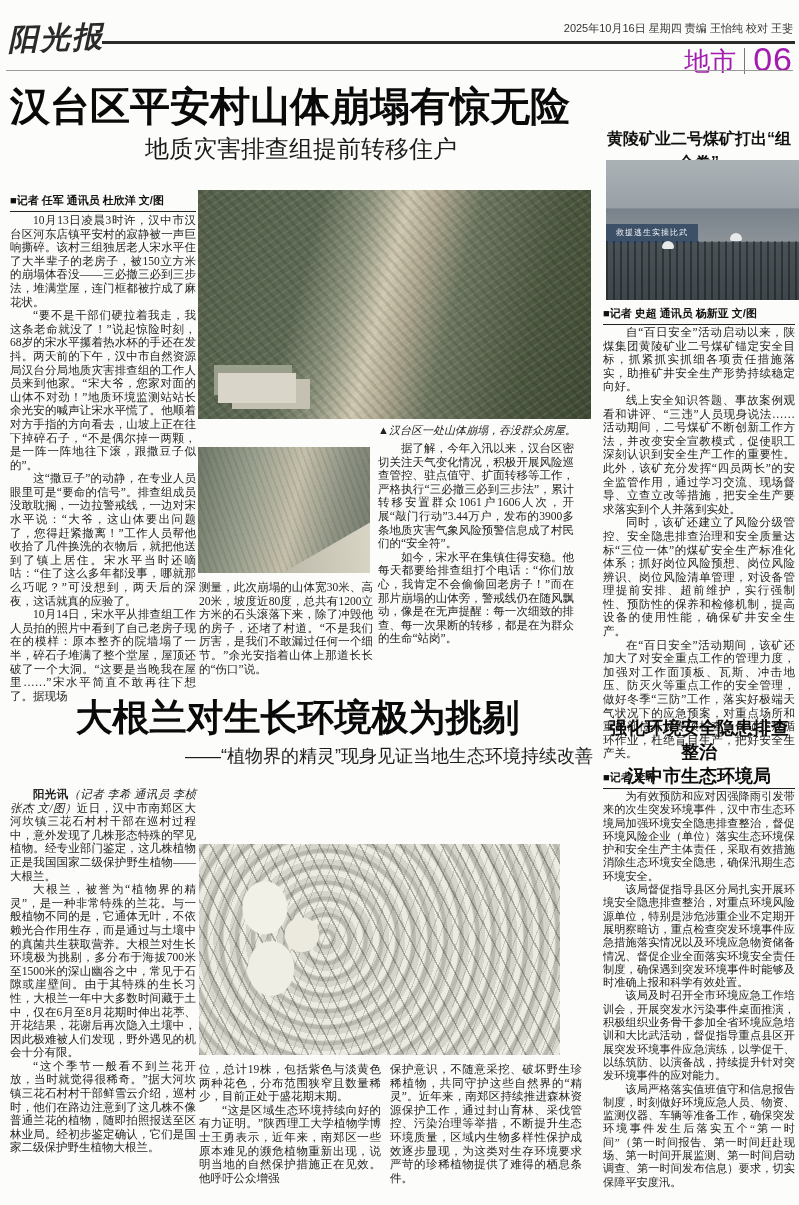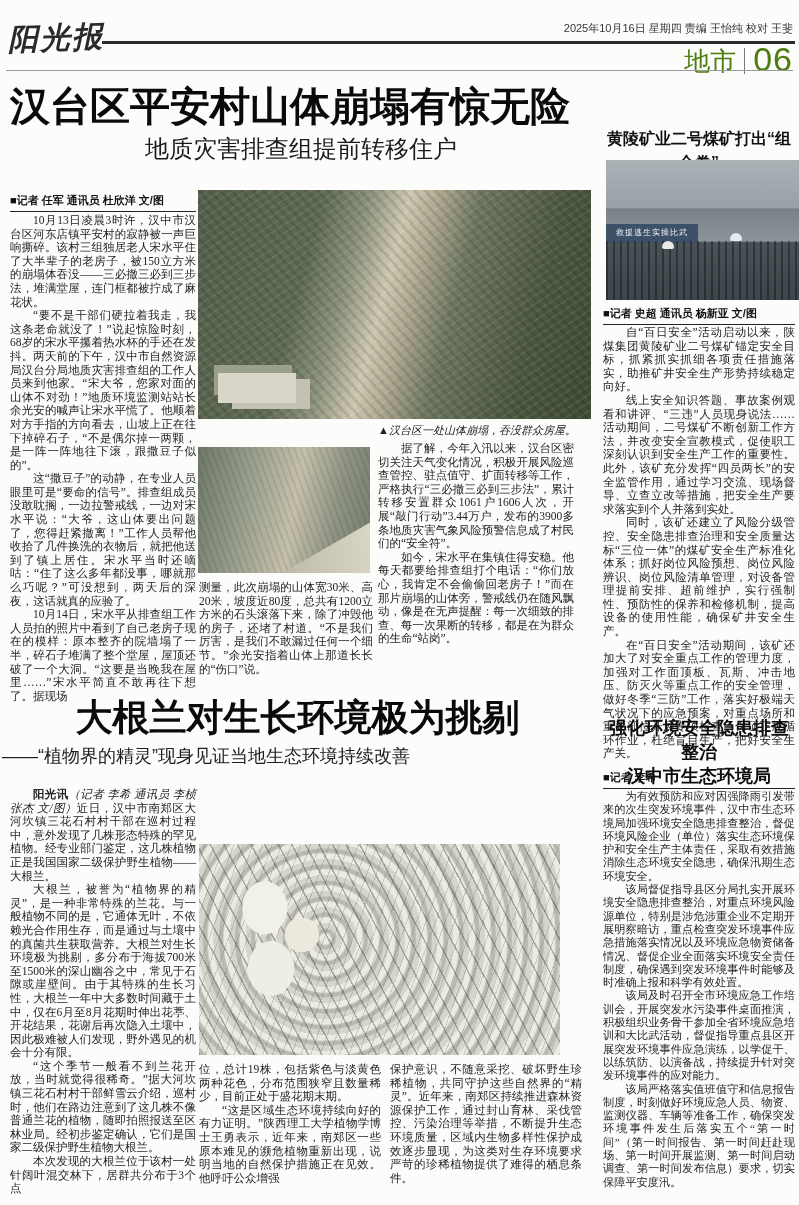--- a/index.html
+++ b/index.html
@@ -16,21 +16,21 @@
     white-space:nowrap;
   }
   .rule-thick{position:absolute;left:102px;right:4px;top:41px;height:3px;background:#2b2b2b;}
   .date-line{
     position:absolute;right:6px;top:21px;
     font-family:"Liberation Sans","DejaVu Sans",sans-serif;
     font-size:11px;color:#333;white-space:nowrap;
   }
   .section-block{
     position:absolute;right:6px;top:44px;display:flex;align-items:flex-end;gap:8px;
-    font-family:"Liberation Sans","DejaVu Sans",sans-serif;color:#4d7c0f;
+    font-family:"Liberation Sans","DejaVu Sans",sans-serif;color:#a21caf;
   }
   .section-name{font-size:26px;line-height:26px;}
   .section-sep{width:1px;height:26px;background:#777;}
   .page-num{font-size:34px;line-height:30px;font-weight:300;letter-spacing:1px;}
   .rule-thin{position:absolute;left:6px;right:6px;top:70px;height:1px;background:#9a9a9a;}
 
   
   .body-text p{
     margin:0;text-align:justify;text-indent:2em;
     font-size:11.5px;line-height:13.6px;color:#232323;
@@ -87,21 +87,21 @@
   .m-col3{position:absolute;left:378px;top:442px;width:196px;}
   .m-col3 p{margin-bottom:0;}
 
   
   .mid-headline{
     position:absolute;left:10px;top:697px;width:575px;text-align:center;
     font-family:"Liberation Sans","DejaVu Sans",sans-serif;
     font-weight:900;font-size:37px;line-height:42px;color:#0a0a0a;white-space:nowrap;
   }
   .mid-subheadline{
-    position:absolute;left:2px;top:744px;width:575px;text-align:left;
+    position:absolute;left:18px;top:744px;width:575px;text-align:right;
     font-family:"Liberation Sans","DejaVu Sans",sans-serif;
     font-weight:500;font-size:18px;color:#1d1d1d;white-space:nowrap;
   }
   .o-col1{position:absolute;left:10px;top:788px;width:186px;}
   .lead-label{font-weight:bold;font-family:"Liberation Sans","DejaVu Sans",sans-serif;}
   .lead-credit{font-style:italic;}
   .photo3{
     left:199px;top:844px;width:361px;height:211px;
     background:
       repeating-linear-gradient(62deg,rgba(55,55,50,.35) 0 1.5px,rgba(255,255,255,0) 1.5px 12px),
@@ -197,21 +197,20 @@
     <p>如今，宋水平在集镇住得安稳。他每天都要给排查组打个电话：“你们放心，我肯定不会偷偷回老房子！”而在那片崩塌的山体旁，警戒线仍在随风飘动，像是在无声提醒：每一次细致的排查、每一次果断的转移，都是在为群众的生命“站岗”。</p>
   </div>
 
   <div class="mid-headline">大根兰对生长环境极为挑剔</div>
   <div class="mid-subheadline">——“植物界的精灵”现身见证当地生态环境持续改善</div>
 
   <div class="o-col1 body-text">
     <p><span class="lead-label">阳光讯</span><span class="lead-credit">（记者 李希 通讯员 李桢 张杰 文/图）</span><span>近日，汉中市南郑区大河坎镇三花石村村干部在巡村过程中，意外发现了几株形态特殊的罕见植物。经专业部门鉴定，这几株植物正是我国国家二级保护野生植物——大根兰。</span></p>
     <p>大根兰，被誉为“植物界的精灵”，是一种非常特殊的兰花。与一般植物不同的是，它通体无叶，不依赖光合作用生存，而是通过与土壤中的真菌共生获取营养。大根兰对生长环境极为挑剔，多分布于海拔700米至1500米的深山幽谷之中，常见于石隙或崖壁间。由于其特殊的生长习性，大根兰一年中大多数时间藏于土中，仅在6月至8月花期时伸出花葶、开花结果，花谢后再次隐入土壤中，因此极难被人们发现，野外遇见的机会十分有限。</p>
     <p>“这个季节一般看不到兰花开放，当时就觉得很稀奇。”据大河坎镇三花石村村干部鲜雪云介绍，巡村时，他们在路边注意到了这几株不像普通兰花的植物，随即拍照报送至区林业局。经初步鉴定确认，它们是国家二级保护野生植物大根兰。</p>
-    <p>本次发现的大根兰位于该村一处针阔叶混交林下，居群共分布于3个点</p>
   </div>
 
   <div class="photo photo3">
     <div class="bloom"></div>
   </div>
 
   <div class="o-col2 body-text">
     <p class="noindent">位，总计19株，包括紫色与淡黄色两种花色，分布范围狭窄且数量稀少，目前正处于盛花期末期。</p>
     <p>“这是区域生态环境持续向好的有力证明。”陕西理工大学植物学博士王勇表示，近年来，南郑区一些原本难见的濒危植物重新出现，说明当地的自然保护措施正在见效。他呼吁公众增强</p>
   </div>

